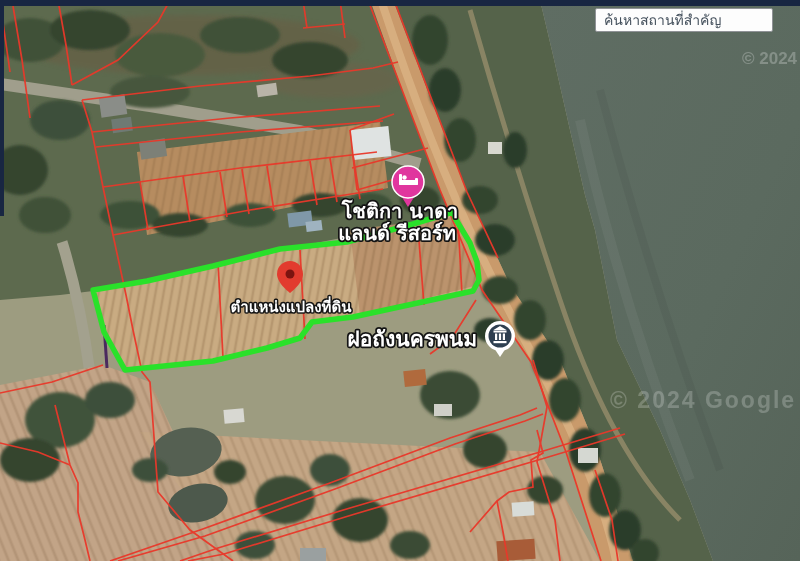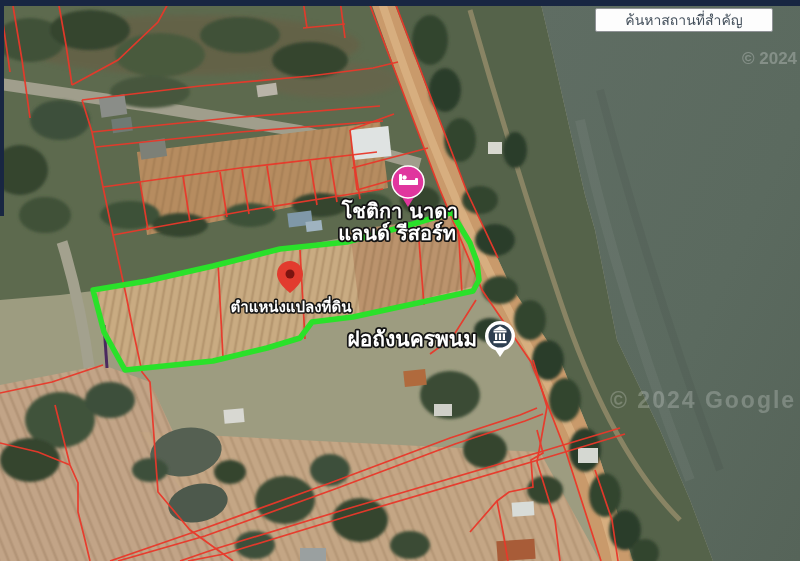--- a/index.html
+++ b/index.html
@@ -4,21 +4,21 @@
 <style>
   html,body{margin:0;padding:0;overflow:hidden;background:#9d9c80;
     font-family:"DejaVu Sans","Liberation Sans",sans-serif;}
   .screen{position:relative;width:800px;height:561px;overflow:hidden;}
   .map-wrap{position:absolute;inset:0;}
   .topbar{position:absolute;left:0;top:0;width:800px;height:6px;background:#182642;z-index:5;}
   .leftbar{position:absolute;left:0;top:6px;width:4px;height:210px;background:#182642;z-index:5;}
   .search-box{position:absolute;left:595px;top:8px;width:178px;height:24px;z-index:6;
     border:1px solid #8f9296;border-radius:2px;background:#fdfdfd;
     font-size:14px;color:#2f3b47;padding:1px 8px;box-sizing:border-box;outline:none;
-    font-family:"DejaVu Sans","Liberation Sans",sans-serif;text-align:center;}
+    font-family:"DejaVu Sans","Liberation Sans",sans-serif;}
   .search-box::placeholder{color:#44505c;opacity:1;}
   svg{display:block;}
   text.maplabel{font-family:"DejaVu Sans","Liberation Sans",sans-serif;font-weight:bold;
     fill:#ffffff;stroke:#141414;paint-order:stroke;stroke-linejoin:round;}
   text.watermark{font-family:"Liberation Sans","DejaVu Sans",sans-serif;font-weight:bold;}
 </style>
 </head>
 <body>
 
 <div class="screen">

